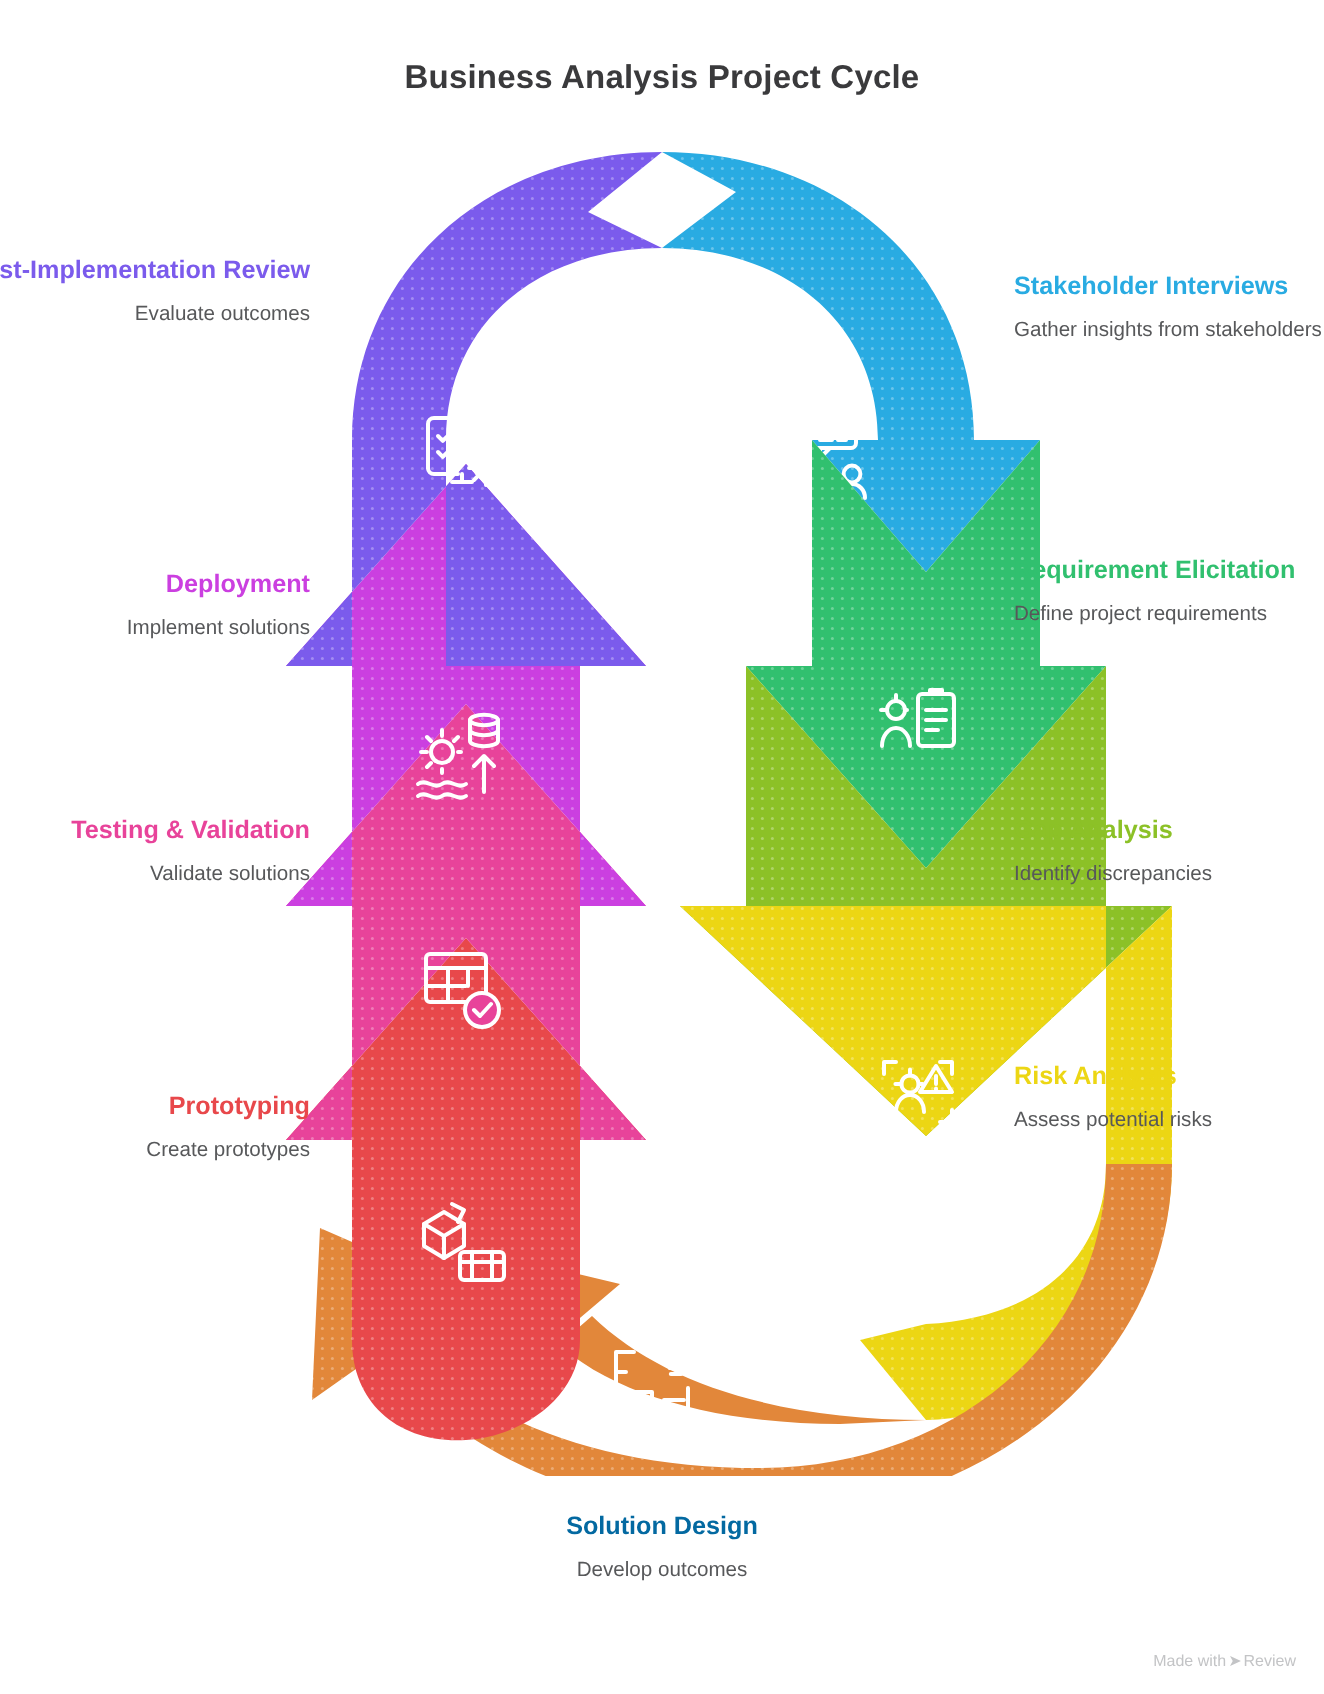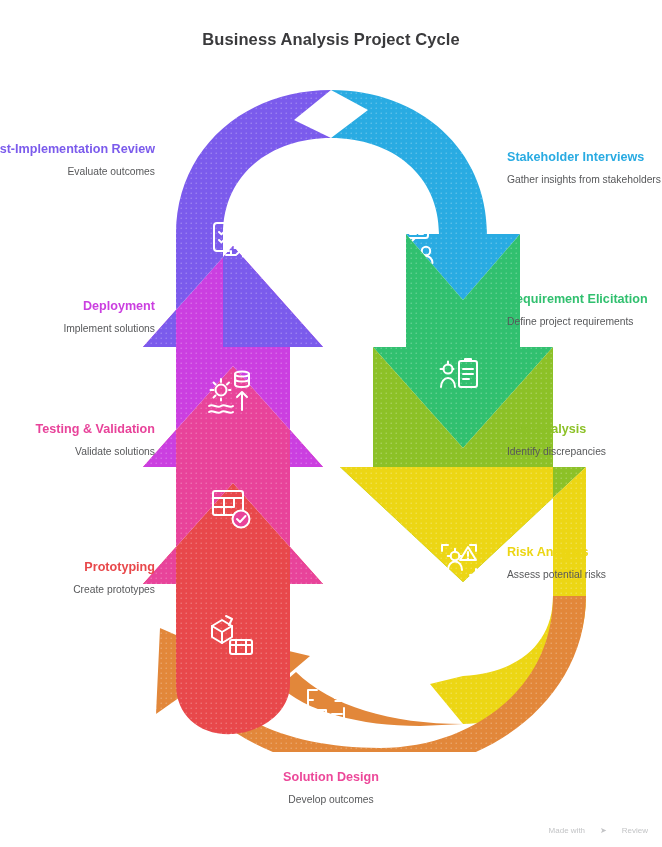--- a/index.html
+++ b/index.html
@@ -19,21 +19,21 @@
     position: absolute;
     top: 30px; left: 0; right: 0;
     text-align: center;
     font-size: 16.5px;
     font-weight: bold;
     color: #3a3a3c;
     letter-spacing: 0.1px;
   }
   .diagram {
     position: absolute;
-    top: 72px; left: 0;
+    top: 58px; left: 0;
     width: 662px; height: 680px;
   }
   .label-block {
     position: absolute;
     width: 175px;
   }
   .label-block.right { text-align: left; }
   .label-block.left  { text-align: right; }
   .label-block.center { text-align: center; width: 280px; }
   .stage-title {
@@ -48,21 +48,21 @@
     line-height: 1.35;
     margin: 0;
   }
   .footer {
     position: absolute;
     right: 14px; bottom: 12px;
     font-size: 8px;
     color: #c3c4c6;
     display: flex;
     align-items: center;
-    gap: 15px;
+    gap: 1px;
   }
   .footer .np-mark { font-size: 8px; color: #c3c4c6; }
 </style>
 </head>
 <body>
 
 <div class="page">
 
   <div id="page-title">Business Analysis Project Cycle</div>
 
@@ -280,21 +280,21 @@
       <p class="stage-desc">Validate solutions</p>
     </div>
 
     <div class="label-block left" style="left:-20px; top:488px; width:175px;">
       <p class="stage-title" style="color:#e8484b;">Prototyping</p>
       <p class="stage-desc">Create prototypes</p>
     </div>
 
     
     <div class="label-block center" style="left:191px; top:698px;">
-      <p class="stage-title" style="color:#ec4899;">Solution Design</p>
+      <p class="stage-title" style="color:#0369a1;">Solution Design</p>
       <p class="stage-desc">Develop outcomes</p>
     </div>
   </div>
 
   <div class="footer">
     <span>Made with</span>
     <span class="np-mark">➤</span>
     <span>Review</span>
   </div>
 

